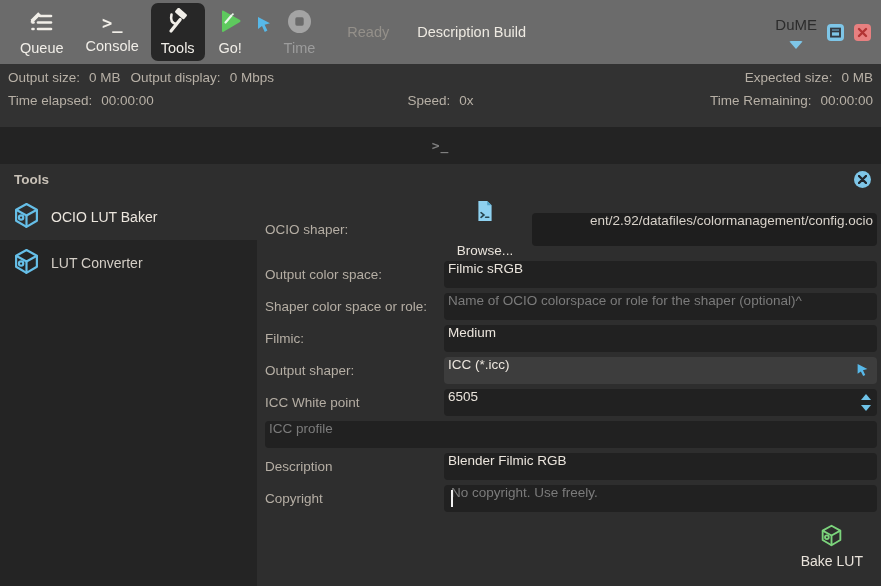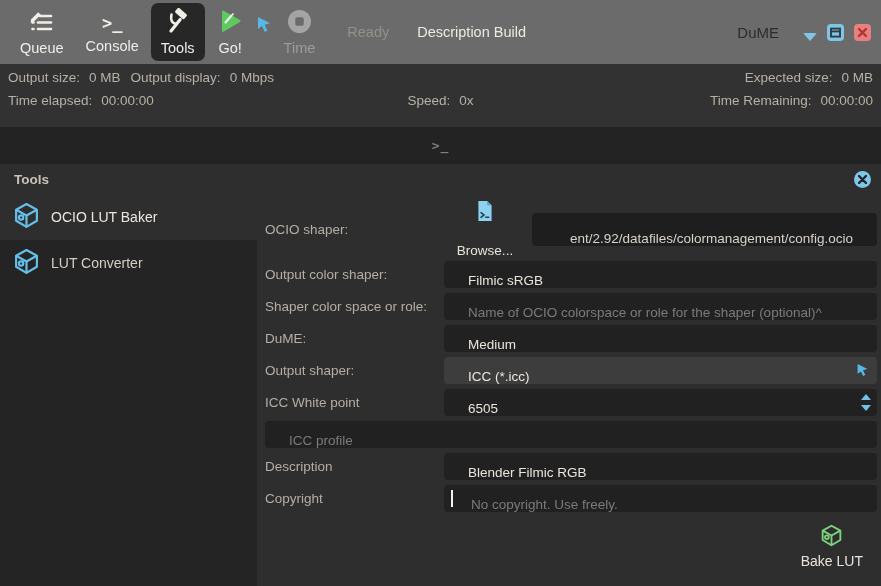--- a/index.html
+++ b/index.html
@@ -11,21 +11,21 @@
   .toolbar { height:64px; background:#6b6b6b; display:flex; align-items:center; padding:0 10px; }
   .tb-btn { display:flex; flex-direction:column; align-items:center; justify-content:center;
             gap:2px; height:58px; padding:3px 10px; border-radius:7px; cursor:default; }
   .tb-btn .lbl { font-size:14.5px; color:#f1eee8; line-height:1.1; }
   .tb-btn.active { background:#272727; }
   .tb-btn.disabled .lbl { color:#9c9c9c; }
   .tb-sep { width:2px; }
   .ready-txt { font-size:14.5px; color:#94908a; margin-left:22px; }
   .build-txt { font-size:14.5px; color:#eeeae2; margin-left:28px; }
   .tb-right { margin-left:auto; display:flex; align-items:center; gap:10px; }
-  .app-menu { display:flex; align-items:flex-end; gap:24px; cursor:default; }
+  .app-menu { display:flex; align-items:center; gap:8px; cursor:default;flex-direction:column; }
   .app-menu .name { font-size:15px; color:#2c2c2c; }
   .tri-down { width:0; height:0; border-left:7px solid transparent; border-right:7px solid transparent;
               border-top:8px solid #7ec6e8; border-radius:2px; }
   .win-btn { width:17px; height:17px; border-radius:4px; display:flex; align-items:center; justify-content:center; }
 
   
   .progress { background:#323232; padding:2px 8px 15px 8px; }
   .p-row { height:23px; display:grid; grid-template-columns:1fr auto 1fr; align-items:center;
            font-size:13.5px; color:#b7b0a6; }
   .p-left { display:flex; gap:10px; }
@@ -48,21 +48,21 @@
   .sidebar { width:257px; background:#242424; }
   .side-item { height:46px; display:flex; align-items:center; gap:11px; padding-left:13px;
                font-size:14px; color:#d4cec6; cursor:default; }
   .side-item.selected { background:#2e2e2e; color:#ece6de; }
 
   .form { flex:1; padding:12px 4px 0 8px; display:flex; flex-direction:column; }
   .frow { display:flex; align-items:center; height:32px; }
   .frow-ocio { height:46px; margin-bottom:6px; align-items:center; }
   .flabel { width:179px; font-size:13.5px; color:#b5aea4; flex:none; }
   .field { flex:1; background:#212121; border-radius:4px; height:27px; display:flex;
-           align-items:flex-end; padding:0 24px; position:relative; }
+           align-items:flex-start; padding:0 4px; position:relative; }
   .field input { width:100%; background:transparent; border:none; outline:none;
                  color:#eae4dc; font-size:13.5px; font-family:"Liberation Sans", sans-serif; }
   .field input::placeholder { color:#7b7b7b; opacity:1; }
   .path-field { height:33px; background:#1e1e1e; }
   .path-field input { text-align:right; color:#d8d2ca; }
   .combo { background:#3d3d3d; cursor:default; }
   .combo .combo-text { color:#ece6de; font-size:13.5px; }
   .combo .combo-arrow { position:absolute; right:8px; top:6px; }
   .spin-arrows { position:absolute; right:6px; top:0; height:100%; display:flex; flex-direction:column;
                  justify-content:center; gap:5px; }
@@ -278,35 +278,35 @@
           </div>
           <div class="path-wrap">
             <div class="field path-field">
               <input type="text" value="ent/2.92/datafiles/colormanagement/config.ocio" style="">
             </div>
           </div>
         </div>
 
 
         <div class="frow">
-          <span class="flabel">Output color shaper:</span>
+          <span class="flabel">Output color space:</span>
           <div class="field">
             <input type="text" value="Filmic sRGB" style="">
           </div>
         </div>
 
         <div class="frow">
           <span class="flabel">Shaper color space or role:</span>
           <div class="field">
             <input type="text" placeholder="Name of OCIO colorspace or role for the shaper (optional)^" style="">
           </div>
         </div>
 
         <div class="frow">
-          <span class="flabel">DuME:</span>
+          <span class="flabel">Filmic:</span>
           <div class="field">
             <input type="text" value="Medium" style="">
           </div>
         </div>
 
         <div class="frow">
           <span class="flabel">Output shaper:</span>
           <div class="field combo">
             <span class="combo-text">ICC (*.icc)</span>
             <span class="combo-arrow">

